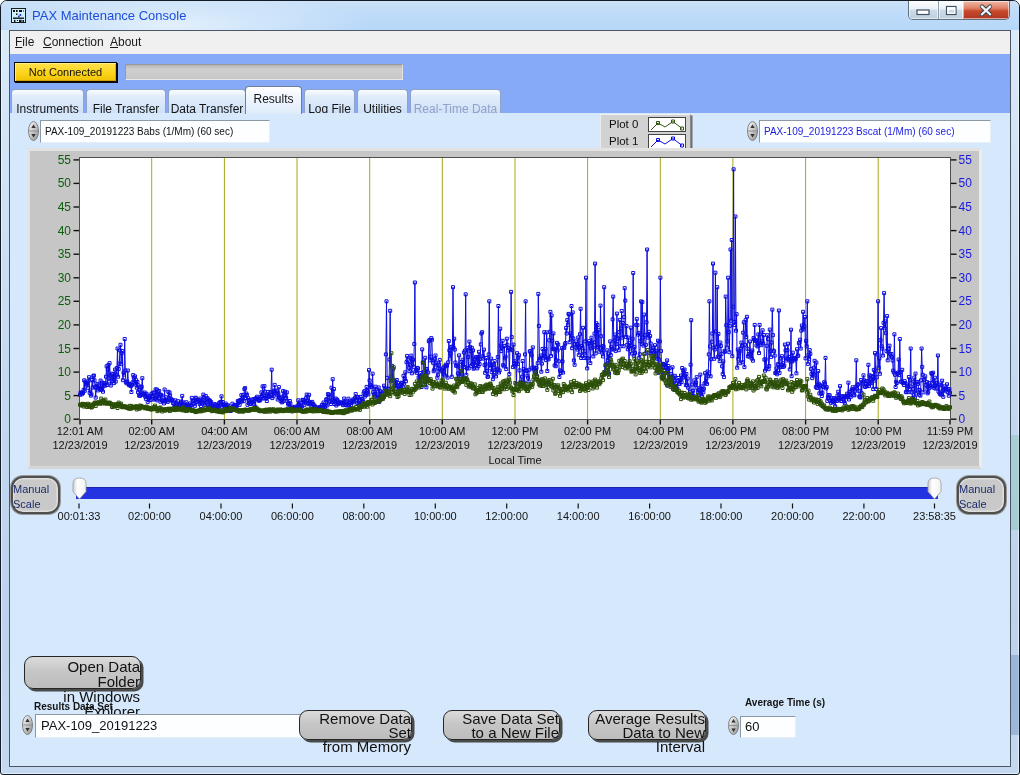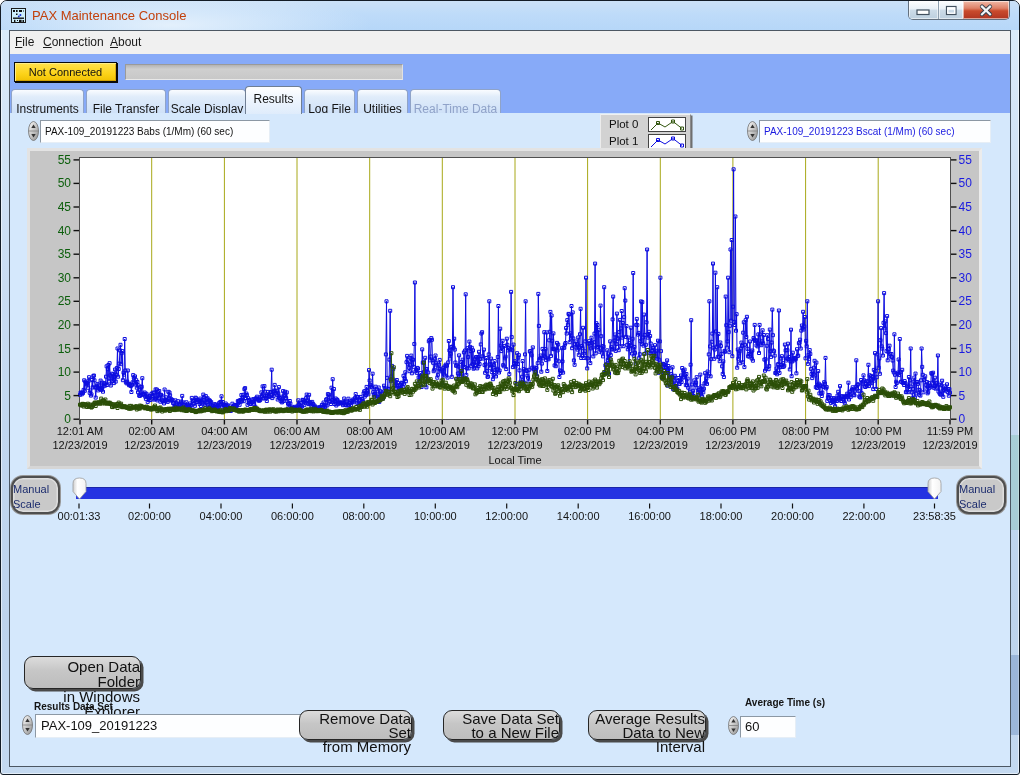--- a/index.html
+++ b/index.html
@@ -1,17 +1,17 @@
 <!DOCTYPE html>
 <html><head><meta charset="utf-8"><style>
 * { margin:0; padding:0; box-sizing:border-box; }
 body { width:1020px; height:775px; font-family:"Liberation Sans",sans-serif; background:#fff; position:relative; overflow:hidden; }
 .abs { position:absolute; }
 #frame { left:0; top:0; width:1020px; height:775px; border-radius:7px 7px 3px 3px; background:linear-gradient(180deg,#dcecfa 0%,#cfe1f5 25%,#c2d7f0 55%,#bdd3ed 80%,#c4d9f0 100%); border:1px solid #131c26; box-shadow:inset 0 0 0 1px rgba(255,255,255,0.55); }
-#titletext { left:32px; top:8px; font-size:13px; color:#c2410c; }
+#titletext { left:32px; top:8px; font-size:13px; color:#1d4ed8; }
 #client { left:9px; top:30px; width:1002px; height:737px; background:#d5e8fc; border:1px solid #4c5763; }
 #menubar { left:10px; top:31px; width:1000px; height:23px; background:#f0f0f0; font-size:12px; color:#1a1a1a; }
 #menubar span { position:absolute; top:4px; }
 #band { left:10px; top:54px; width:1000px; height:59px; background:#87aaf8; }
 #notconn { left:14px; top:62px; width:103px; height:20px; background:linear-gradient(180deg,#ffe14e 0%,#fcd319 60%,#f0c103 100%); border:1px solid #0a0a0a; box-shadow:1px 1px 0 #0a0a0a, inset 1px 1px 0 #ffee8a, inset -1px -1px 0 rgba(170,120,0,0.45); font-size:11px; color:#111; text-align:center; line-height:18px; }
 #graybar { left:125px; top:63.5px; width:278px; height:16px; background:linear-gradient(180deg,#b4b4b4,#cfcfcf 30%,#c8c8c8); border:1px solid #9a9a9a; border-bottom-color:#e8e8e8; border-right-color:#e0e0e0; }
 .tab { position:absolute; top:89px; height:24px; background:linear-gradient(180deg,#fafcff 0%,#e0ecfa 30%,#cfe1f8 100%); border:1px solid #8fa3c8; border-bottom:none; border-radius:4px 4px 0 0; font-size:12px; color:#141414; text-align:center; padding-top:12px; }
 .tab.sel { top:86px; height:28px; background:linear-gradient(180deg,#ffffff 0%,#f0f6fe 40%,#dfecfb 100%); border-color:#707f94; padding-top:5px; z-index:3; border-bottom:none; }
 .tab.dis { color:#8fa2c8; }
 #pane { left:10px; top:113px; width:1000px; height:653px; background:#d5e8fc; }
@@ -75,21 +75,21 @@
     <span style="left:5px"><u>F</u>ile</span>
     <span style="left:33px"><u>C</u>onnection</span>
     <span style="left:100px"><u>A</u>bout</span>
   </div>
 <div id="band" class="abs"></div>
 <div id="notconn" class="abs">Not Connected</div>
 <div id="graybar" class="abs"></div>
 
 <div class="tab" style="left:11px;width:73px">Instruments</div>
 <div class="tab" style="left:86px;width:80px">File Transfer</div>
-<div class="tab" style="left:168px;width:78px">Scale Display</div>
+<div class="tab" style="left:168px;width:78px">Data Transfer</div>
 <div class="tab sel" style="left:245px;width:57px">Results</div>
 <div class="tab" style="left:304px;width:51px">Log File</div>
 <div class="tab" style="left:357px;width:51px">Utilities</div>
 <div class="tab dis" style="left:410px;width:91px">Real-Time Data</div>
 <div id="pane" class="abs"></div>
 
 <svg style="position:absolute;left:28px;top:121px" width="11" height="20" viewBox="0 0 11 20">
 <defs>
       <linearGradient id="sg28121" x1="0" y1="0" x2="1" y2="1">
         <stop offset="0" stop-color="#fdfdfd"></stop>

